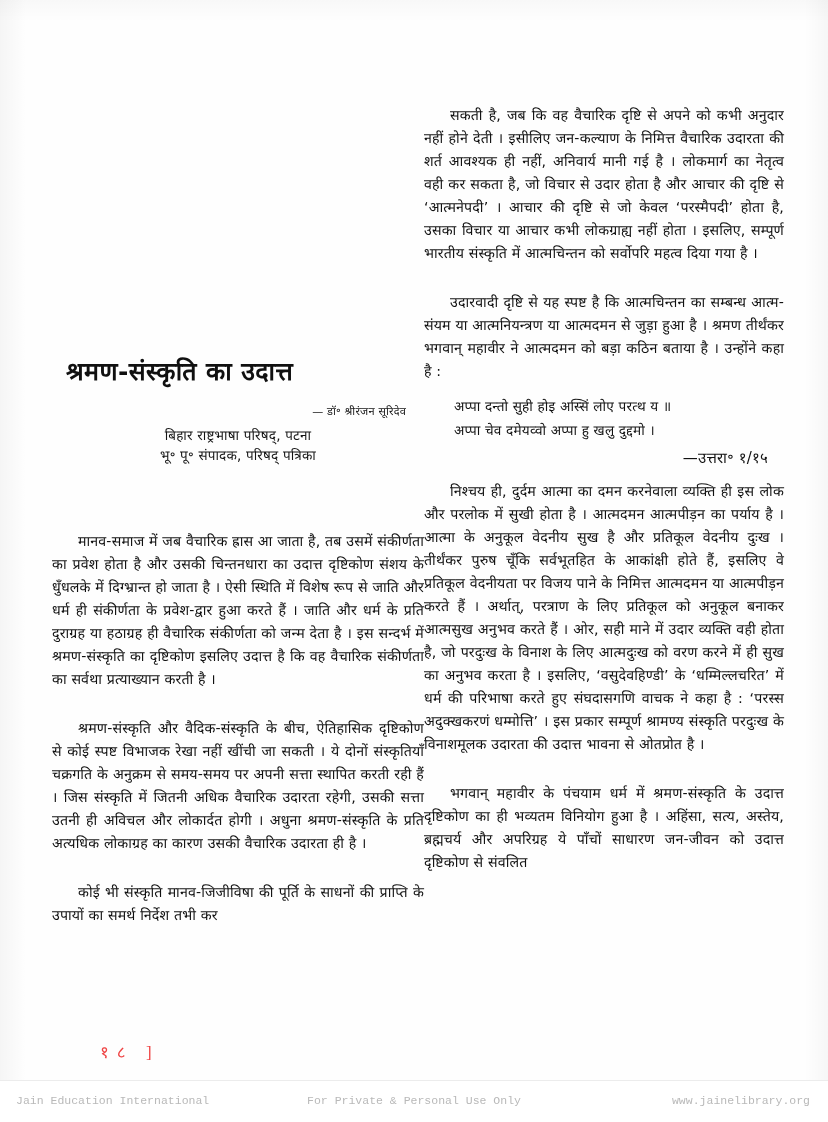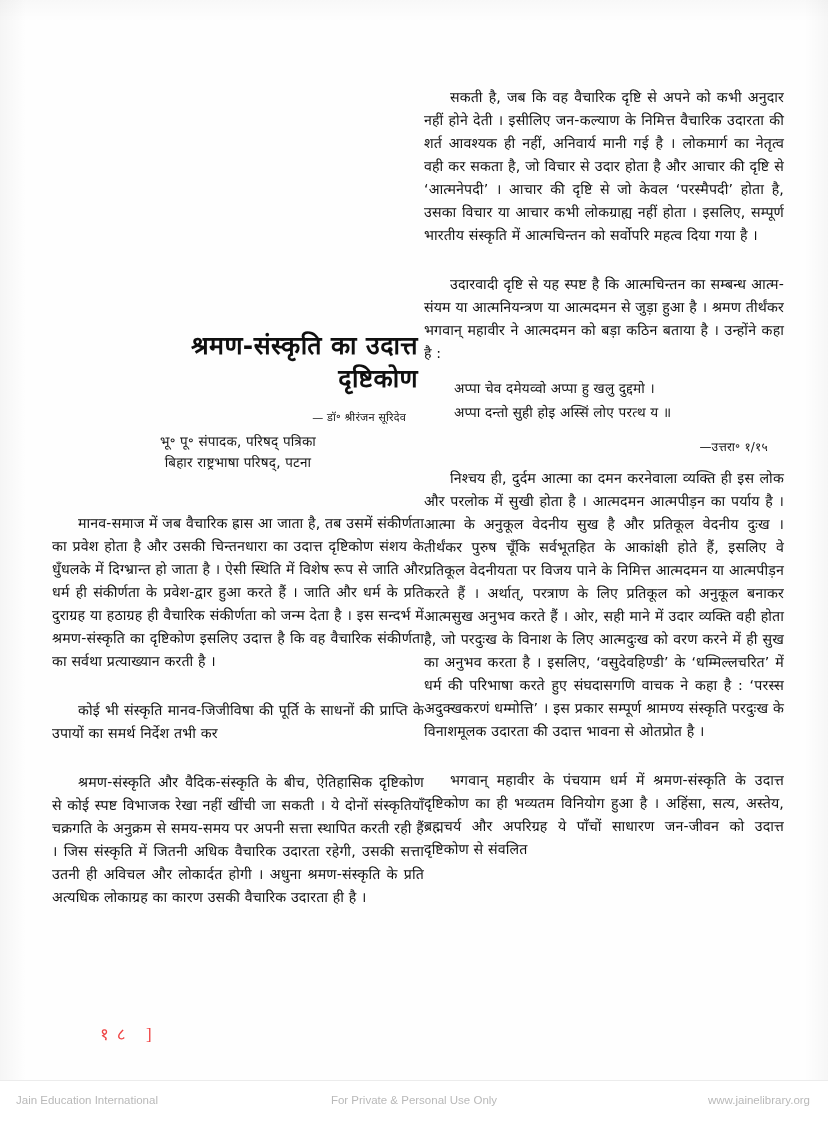--- a/index.html
+++ b/index.html
@@ -39,42 +39,42 @@
 
   .columns {
     position: absolute;
     left: 0; top: 0;
     width: 828px;
     height: 1080px;
   }
 
   .col {
     position: absolute;
-    top: 0;
+    top: 18px;
     box-sizing: border-box;
   }
   .col-left  { left: 52px;  width: 372px; height: 1080px; }
   .col-right { left: 424px; width: 360px; height: 1080px; }
 
   
   .title-block {
     position: absolute;
     left: 0;
     top: 330px;
     width: 372px;
   }
   .art-title {
     font-family: "DejaVu Sans", sans-serif;
     font-weight: 700;
     font-size: 25px;
     line-height: 1.30;
-    text-align: right;
+    text-align: left;
     letter-spacing: 0.4px;
     color: #101010;
-    margin: 0;
+    margin: 8px;
     padding: 0 6px;
   }
   .art-title .tl2 { display: block; }
 
   .byline {
     font-family: "DejaVu Sans", sans-serif;
     font-size: 11px;
     text-align: right;
     margin: 14px 18px 0 0;
     color: #121212;
@@ -124,22 +124,22 @@
     padding-left: 30px;
     text-align: left;
     letter-spacing: 0.2px;
     color: #111111;
   }
   .verse .vline { display: block; text-indent: 0; }
   .verse-cite {
     display: block;
     text-align: right;
     padding-right: 16px;
-    font-size: 12px;
-    margin-top: 12px;
+    font-size: 15px;
+    margin-top: 2px;
   }
 
   
   .folio {
     position: absolute;
     left: 48px;
     top: 1022px;
     font-family: Liberation Serif, serif;
     font-size: 17px;
     color: #ef4444;
@@ -157,67 +157,66 @@
     border-top: 1px solid #ececec;
   }
   .footer-inner {
     position: relative;
     width: 828px;
     height: 42px;
   }
   .footer-item {
     position: absolute;
     top: 13px;
-    font-family: Liberation Sans, sans-serif;
+    font-family: Liberation Mono, monospace;
     font-size: 11.5px;
     color: #b9b9b9;
     white-space: nowrap;
   }
   .ft-left   { left: 16px; }
   .ft-center { left: 50%; transform: translateX(-50%); }
   .ft-right  { right: 18px; }
 </style>
 </head>
 <body>
 
 <div class="scan">
 
   <div class="columns">
 
     <div class="col col-left">
 
       <div class="title-block">
         <h1 class="art-title">
           <span>श्रमण-संस्कृति का उदात्त</span>
-          <span class="tl2">दृष्टिकोण</span>
         </h1>
         <div class="byline">— डॉ॰ श्रीरंजन सूरिदेव</div>
         <div class="affil">
+          <span>बिहार राष्ट्रभाषा परिषद्, पटना</span>
           <span>भू॰ पू॰ संपादक, परिषद् पत्रिका</span>
-          <span>बिहार राष्ट्रभाषा परिषद्, पटना</span>
         </div>
       </div>
 
       <div class="body-text">
         <p>मानव-समाज में जब वैचारिक ह्रास आ जाता है, तब उसमें संकीर्णता का प्रवेश होता है और उसकी चिन्तनधारा का उदात्त दृष्टिकोण संशय के धुँधलके में दिग्भ्रान्त हो जाता है ।  ऐसी स्थिति में विशेष रूप से जाति और धर्म ही संकीर्णता के प्रवेश-द्वार हुआ करते हैं । जाति और धर्म के प्रति दुराग्रह या हठाग्रह ही वैचारिक संकीर्णता को जन्म देता है ।  इस सन्दर्भ में श्रमण-संस्कृति का दृष्टिकोण इसलिए उदात्त है कि वह वैचारिक संकीर्णता का सर्वथा प्रत्याख्यान करती है ।</p>
+        <p>श्रमण-संस्कृति और वैदिक-संस्कृति के बीच, ऐतिहासिक दृष्टिकोण से कोई स्पष्ट विभाजक रेखा नहीं खींची जा सकती । ये दोनों संस्कृतियाँ चक्रगति के अनुक्रम से समय-समय पर अपनी सत्ता स्थापित करती रही हैं ।  जिस संस्कृति में जितनी अधिक वैचारिक उदारता रहेगी, उसकी सत्ता उतनी ही अविचल और लोकार्दत होगी । अधुना श्रमण-संस्कृति के प्रति अत्यधिक लोकाग्रह का कारण उसकी वैचारिक उदारता ही है ।</p>
         <p>कोई भी संस्कृति मानव-जिजीविषा की पूर्ति के साधनों की प्राप्ति के उपायों का समर्थ निर्देश तभी कर</p>
-        <p>श्रमण-संस्कृति और वैदिक-संस्कृति के बीच, ऐतिहासिक दृष्टिकोण से कोई स्पष्ट विभाजक रेखा नहीं खींची जा सकती । ये दोनों संस्कृतियाँ चक्रगति के अनुक्रम से समय-समय पर अपनी सत्ता स्थापित करती रही हैं ।  जिस संस्कृति में जितनी अधिक वैचारिक उदारता रहेगी, उसकी सत्ता उतनी ही अविचल और लोकार्दत होगी । अधुना श्रमण-संस्कृति के प्रति अत्यधिक लोकाग्रह का कारण उसकी वैचारिक उदारता ही है ।</p>
       </div>
 
       <div class="folio">१८  ]</div>
     </div>
 
     <div class="col col-right">
       <div class="body-text">
         <p>सकती है, जब कि वह वैचारिक दृष्टि से अपने को कभी अनुदार नहीं होने देती । इसीलिए जन-कल्याण के निमित्त वैचारिक उदारता की शर्त आवश्यक ही नहीं, अनिवार्य मानी गई है ।   लोकमार्ग का नेतृत्व वही कर सकता है, जो विचार से उदार होता है और आचार की दृष्टि से ‘आत्मनेपदी’ । आचार की दृष्टि से जो केवल ‘परस्मैपदी’ होता है, उसका विचार या आचार कभी लोकग्राह्य नहीं होता । इसलिए, सम्पूर्ण भारतीय संस्कृति में आत्मचिन्तन को सर्वोपरि महत्व दिया गया है ।</p>
         <p>उदारवादी दृष्टि से यह स्पष्ट है कि आत्मचिन्तन का सम्बन्ध आत्म-संयम या आत्मनियन्त्रण या आत्मदमन से जुड़ा हुआ है ।  श्रमण तीर्थंकर भगवान् महावीर ने आत्मदमन को बड़ा कठिन बताया है । उन्होंने कहा है :</p>
 
         <div class="verse">
+          <span class="vline">अप्पा दन्तो सुही होइ अस्सिं लोए  परत्थ  य ॥</span>
           <span class="vline">अप्पा चेव दमेयव्वो अप्पा हु  खलु दुद्दमो ।</span>
-          <span class="vline">अप्पा दन्तो सुही होइ अस्सिं लोए  परत्थ  य ॥</span>
           <span class="verse-cite">—उत्तरा॰ १/१५</span>
         </div>
 
         <p class="tight">निश्चय ही, दुर्दम आत्मा का दमन करनेवाला व्यक्ति ही इस लोक और परलोक में सुखी होता है ।  आत्मदमन आत्मपीड़न का पर्याय है । आत्मा के अनुकूल वेदनीय सुख है और प्रतिकूल वेदनीय दुःख । तीर्थंकर पुरुष चूँकि सर्वभूतहित के आकांक्षी होते हैं, इसलिए वे प्रतिकूल वेदनीयता पर विजय पाने के निमित्त आत्मदमन या आत्मपीड़न करते हैं ।   अर्थात्, परत्राण के लिए प्रतिकूल को अनुकूल बनाकर आत्मसुख अनुभव करते हैं ।  ओर, सही माने में उदार व्यक्ति वही होता है, जो परदुःख के विनाश के लिए आत्मदुःख को वरण करने में ही सुख का अनुभव करता है ।  इसलिए, ‘वसुदेवहिण्डी’ के ‘धम्मिल्लचरित’ में धर्म की परिभाषा करते हुए संघदासगणि वाचक ने कहा है : ‘परस्स अदुक्खकरणं धम्मोत्ति’ । इस प्रकार सम्पूर्ण श्रामण्य संस्कृति परदुःख के विनाशमूलक उदारता की उदात्त भावना से ओतप्रोत है ।</p>
         <p>भगवान् महावीर के पंचयाम धर्म में श्रमण-संस्कृति के उदात्त दृष्टिकोण का ही भव्यतम विनियोग हुआ है । अहिंसा, सत्य, अस्तेय, ब्रह्मचर्य और अपरिग्रह ये पाँचों साधारण जन-जीवन को  उदात्त दृष्टिकोण से संवलित</p>
       </div>
     </div>
 
   </div>
 </div>

